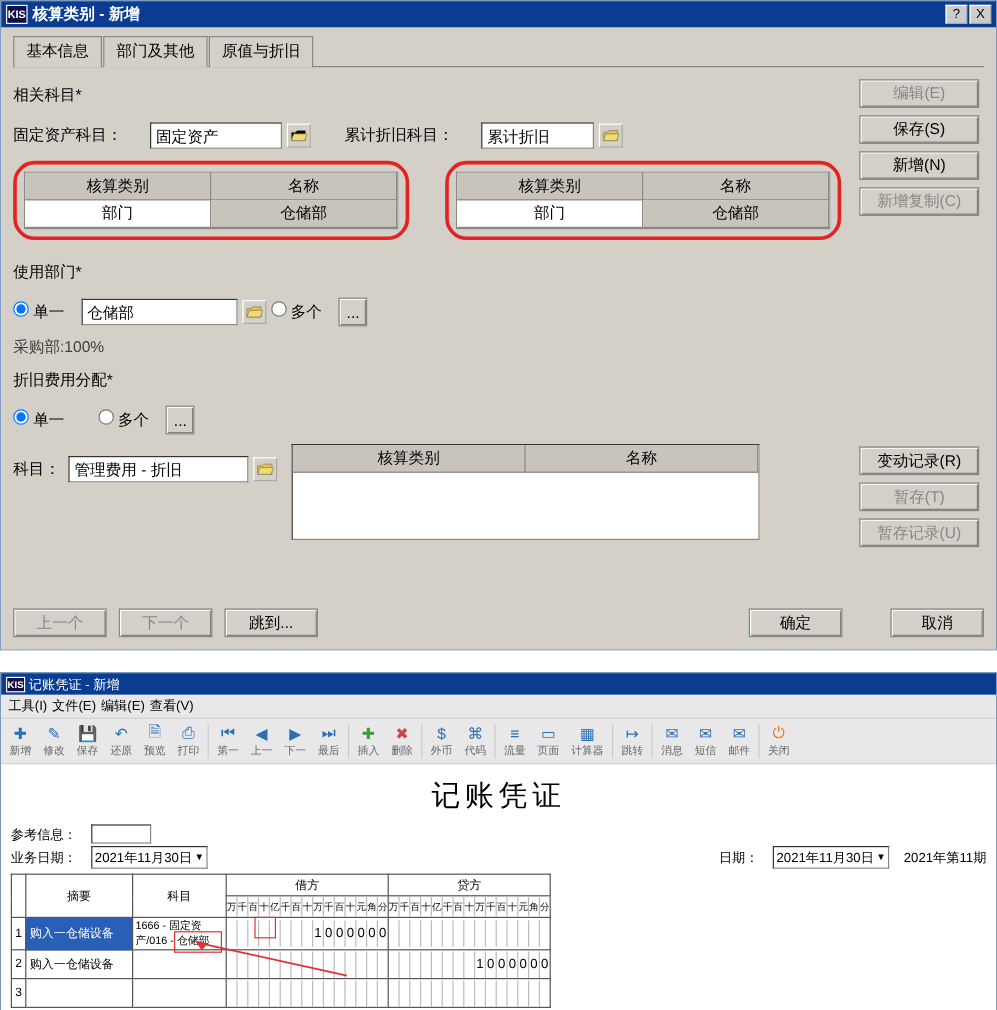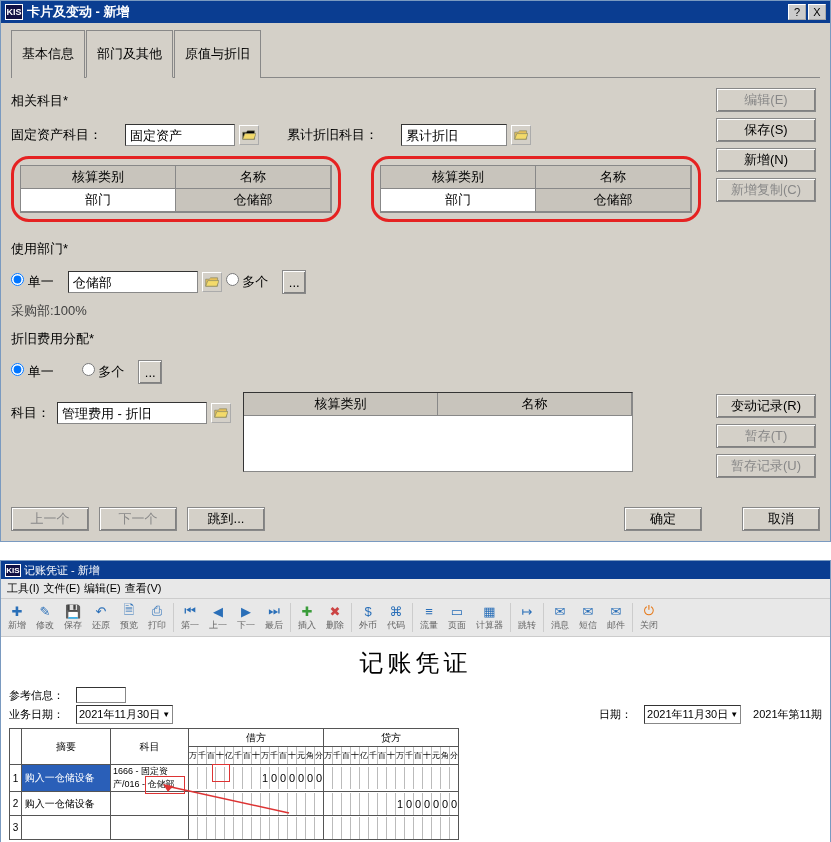--- a/index.html
+++ b/index.html
@@ -8,21 +8,21 @@
   
   .win1 { width: 831px; border: 1px solid #7a9ac0; }
   .titlebar { background: linear-gradient(#0a3d91,#0a3d91); color: #fff; display: flex; align-items: center; height: 22px; padding: 0 4px; }
   .titlebar .icon { background: #114; width: 18px; height: 16px; display: flex; align-items: center; justify-content: center; font-size: 9px; color: #fff; border: 1px solid #fff; margin-right: 4px; font-weight: bold;}
   .titlebar .title { font-size: 13px; font-weight: bold; flex: 1; }
   .titlebar .ctl { width: 18px; height: 16px; background: #ccc; border: 1px outset #fff; margin-left: 2px; display: flex; align-items: center; justify-content: center; font-size: 11px; color: #000; }
   
   .body1 { background: #d4d0c8; padding: 6px 10px 10px 10px; position: relative; height: 518px;}
   
   .tabs { display: flex; border-bottom: 1px solid #888; margin-bottom: 10px;}
-  .tab { padding: 14px 10px; border: 1px solid #888; border-bottom: none; background: #d4d0c8; margin-right: 1px; font-size: 13px; position: relative; top: 1px;}
+  .tab { padding: 3px 10px; border: 1px solid #888; border-bottom: none; background: #d4d0c8; margin-right: 1px; font-size: 13px; position: relative; top: 1px;}
   .tab.active { background: #d4d0c8; border-bottom: 1px solid #d4d0c8; }
   
   .main-row { display: flex; }
   .left-col { width: 690px; }
   .right-col { margin-left: 15px; width: 100px; display: flex; flex-direction: column; gap: 6px;}
   
   .btn { background: #d4d0c8; border: 1px solid #888; box-shadow: inset 1px 1px #fff, inset -1px -1px #808080; height: 24px; font-size: 13px; display: flex; align-items: center; justify-content: center; cursor: default;}
   .btn.disabled { color: #888; }
   
   .lbl { font-size: 13px; margin: 4px 0; display: inline-block;}
@@ -91,21 +91,21 @@
   .sum-col { width: 120px;}
   .subj-col { width: 98px;}
   .money-col { width: 116px;}
 </style>
 </head>
 <body>
 
 <div class="win1">
   <div class="titlebar">
     <div class="icon">KIS</div>
-    <div class="title">卡片及变动 - 新增</div>
+    <div class="title">核算类别 - 新增</div>
     <div class="ctl">?</div>
     <div class="ctl">X</div>
   </div>
   <div class="body1">
     <div class="tabs">
       <div class="tab">基本信息</div>
       <div class="tab active">部门及其他</div>
       <div class="tab">原值与折旧</div>
     </div>
 
@@ -117,21 +117,21 @@
           <span class="lbl" style="width:110px">固定资产科目：</span>
           <span class="input-box" style="width:110px">固定资产</span>
           <span class="folder-icon">
               <svg viewBox="0 0 20 16">
                 <path fill="#e6cााménez" stroke="#886" d="M1 4h5l2-2h10v12H1z"></path>
                 <path fill="#f3da6a" stroke="#886" d="M1 14L4 6h16l-3 8z"></path>
               </svg>
             </span>
           <span style="width:20px"></span>
           <span class="lbl" style="width:110px">累计折旧科目：</span>
-          <span class="input-box" style="width:106px">累计折旧</span>
+          <span class="input-box" style="width:94px">累计折旧</span>
           <span class="folder-icon">
               <svg viewBox="0 0 20 16">
                 <path fill="#e6c05a" stroke="#886" d="M1 4h5l2-2h10v12H1z"></path>
                 <path fill="#f3da6a" stroke="#886" d="M1 14L4 6h16l-3 8z"></path>
               </svg>
             </span>
         </div>
 
         <div class="red-wrap">
           <div class="redbox">

